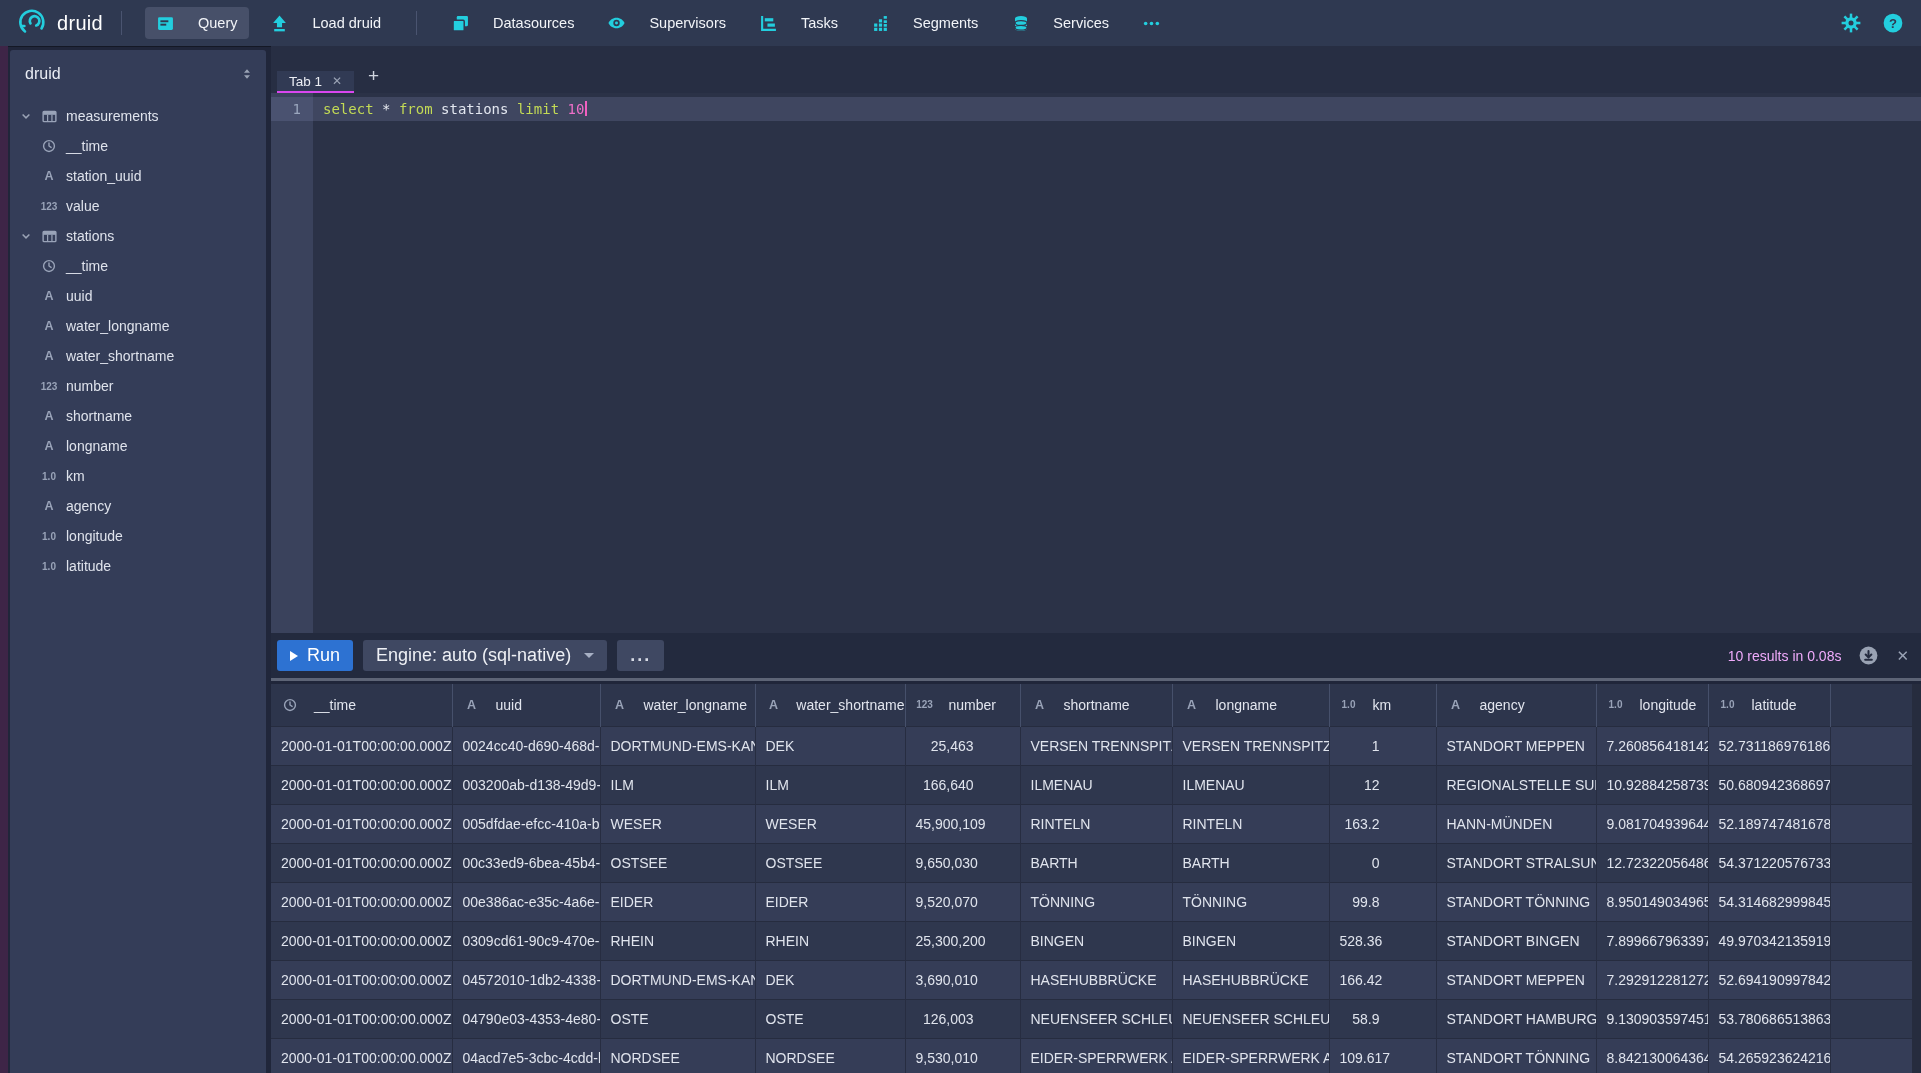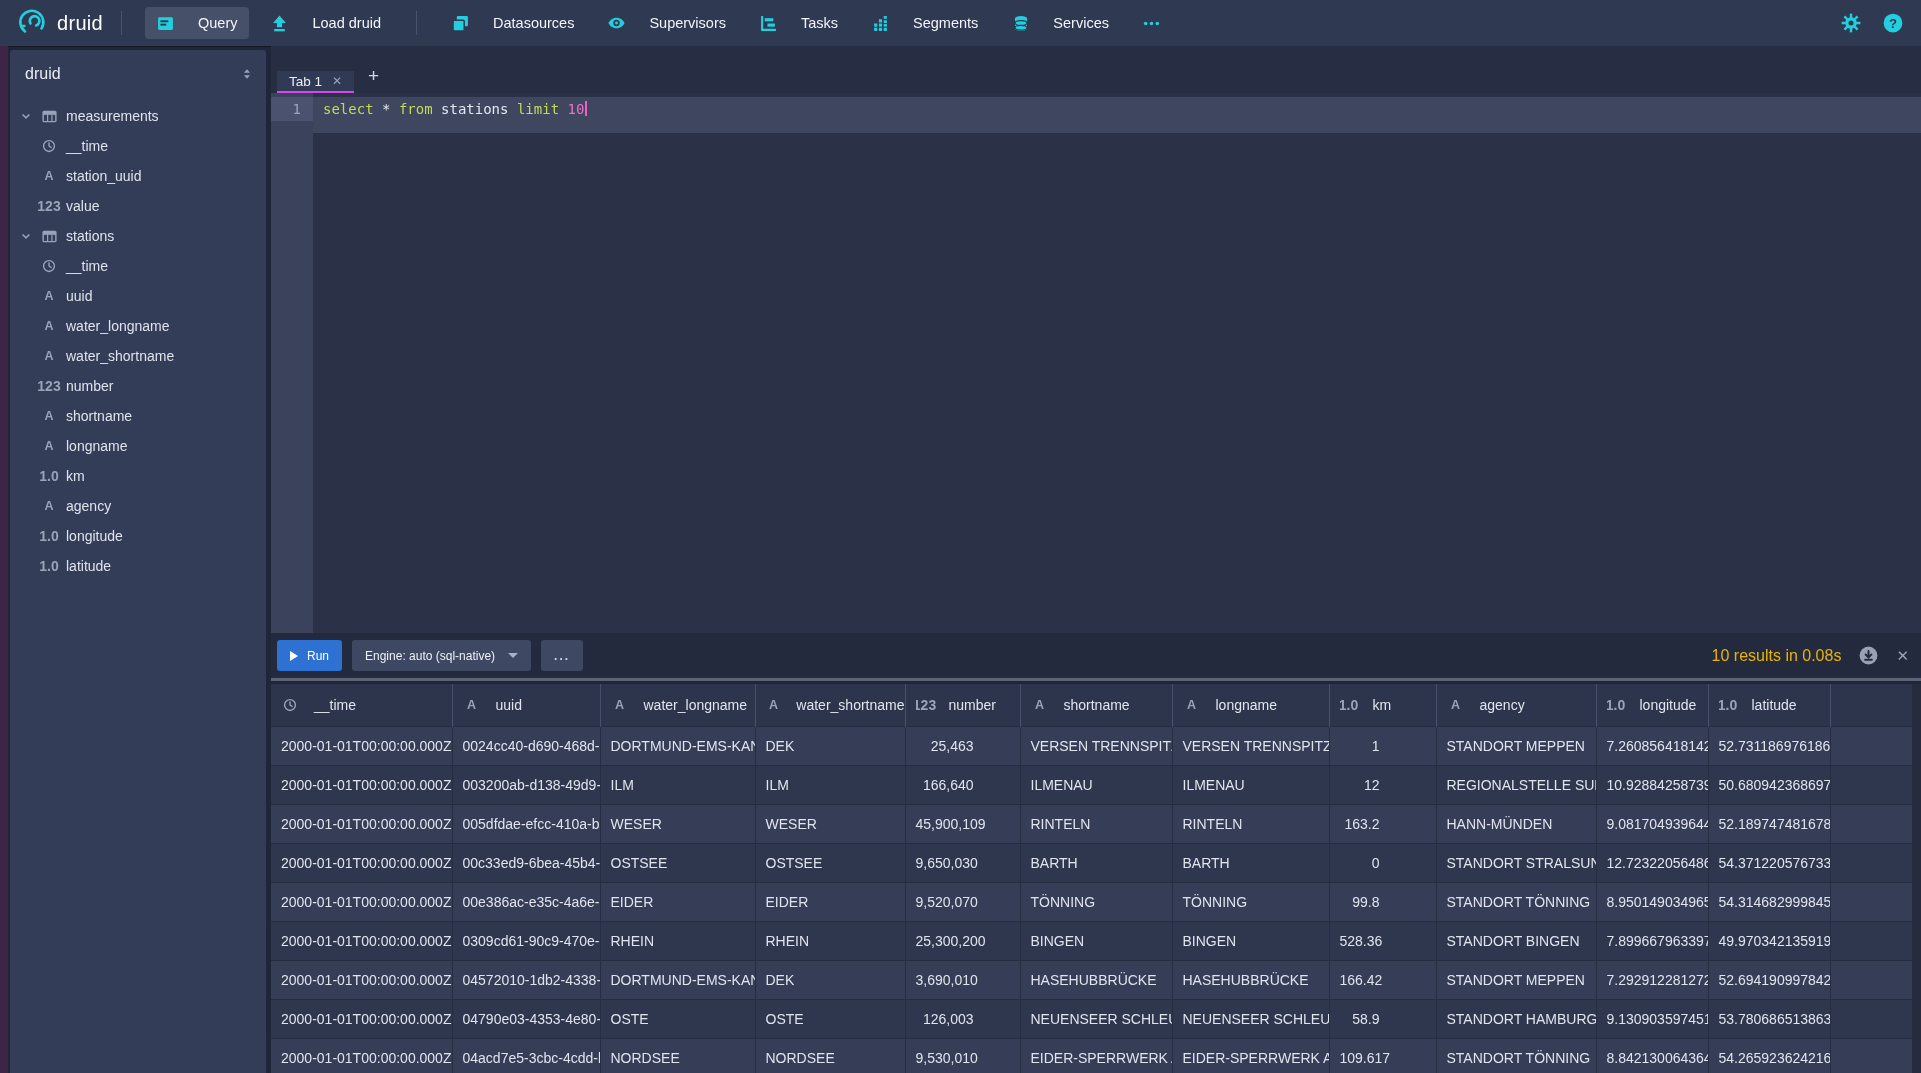--- a/index.html
+++ b/index.html
@@ -26,57 +26,57 @@
   #schema-header{position:relative;padding:15px 14px 12px 15px;font-size:16px;color:#e9ecf3;}
   #schema-sort{position:absolute;right:12px;top:16px;cursor:pointer;}
   .tree{padding-top:6px;}
   .tree-row{display:flex;align-items:center;height:30px;font-size:14px;color:#dfe3ec;cursor:pointer;}
   .tree-row .chev{width:16px;display:inline-flex;justify-content:center;margin-left:8px;}
   .tree-row.group .gicon{margin-left:6px;}
   .tree-row.leaf{padding-left:30px;}
   .gicon{display:inline-flex;width:18px;justify-content:center;margin-right:8px;}
   .ticon{display:inline-flex;width:18px;justify-content:center;margin-right:8px;color:#99a3b8;font-weight:700;}
   .tA{font-size:12.5px;}
-  .tsm{font-size:14px;}
+  .tsm{font-size:10px;}
 
   
   #tabbar{position:absolute;left:271px;top:46px;width:1650px;height:47px;background:#272e43;
           display:flex;align-items:flex-end;padding-left:6px;}
   .tab{display:flex;align-items:center;gap:10px;height:22px;padding:0 12px;background:#313a54;
        border-bottom:2px solid #d946ef;font-size:13.5px;color:#eceef4;cursor:pointer;}
   .tab-close{color:#9aa3b5;font-size:12px;cursor:pointer;}
   .tab-add{margin-left:14px;margin-bottom:8px;color:#cfd4de;font-size:19px;line-height:1;cursor:pointer;}
 
   
   #editor{position:absolute;left:271px;top:93px;width:1650px;height:540px;background:#2b3247;
           font-family:"DejaVu Sans Mono", monospace;font-size:14px;}
   #gutter{position:absolute;left:0;top:0;width:42px;height:100%;background:#3a425c;}
   #gutter-line1{position:absolute;left:0;top:4px;width:42px;height:24px;background:#4a5270;
                 color:#9aa6bd;text-align:right;padding-right:12px;line-height:24px;}
-  #code-line1{position:absolute;left:42px;top:4px;right:0;height:36px;background:#3f4660;
+  #code-line1{position:absolute;left:42px;top:4px;right:0;height:24px;background:#3f4660;
               line-height:24px;padding-left:10px;white-space:pre;}
   .tok-keyword{color:#c3da55;}
   .tok-operator{color:#e8ebf2;}
   .tok-identifier{color:#e3e7f0;}
   .tok-number{color:#ee6fc9;}
   .cursor{display:inline-block;width:2px;height:15px;background:#f25fc0;vertical-align:-2px;margin-left:1px;}
 
   
   #runbar{position:absolute;left:271px;top:633px;width:1650px;height:45px;background:#232a3e;
           display:flex;align-items:center;padding:0 12px 0 6px;}
   .btn{display:flex;align-items:center;gap:9px;height:31px;padding:0 13px;border-radius:3px;
-       font-size:12px;cursor:pointer;}
+       font-size:18px;cursor:pointer;}
   #run-btn{background:#2d72d2;color:#fff;}
   .play-tri{width:0;height:0;border-left:8px solid #fff;border-top:5px solid transparent;border-bottom:5px solid transparent;}
   #engine-btn{background:#3f4862;color:#eef0f5;margin-left:10px;}
   .caret-down{width:0;height:0;border-left:5px solid transparent;border-right:5px solid transparent;
               border-top:5px solid #a7b0c4;margin-left:4px;}
   #more-btn{background:#3f4862;color:#d8dce6;margin-left:10px;letter-spacing:2px;font-weight:700;}
   #run-right{margin-left:auto;display:flex;align-items:center;gap:18px;}
-  #results-text{font-size:16px;color:#eab308;}
+  #results-text{font-size:14px;color:#f0abfc;}
   #splitter{position:absolute;left:271px;top:678px;width:1650px;height:3px;background:#5d6476;cursor:row-resize;}
 
   
   #results{position:absolute;left:271px;top:684px;width:1641px;height:389px;overflow:hidden;}
   table{border-collapse:collapse;table-layout:fixed;width:1641px;}
   th{height:42px;background:#2d354c;font-weight:400;font-size:14px;color:#e2e5ee;text-align:left;
      padding:0 0 0 10px;border-right:1px solid #46506b;cursor:pointer;}
   th .hwrap{display:flex;align-items:center;gap:7px;overflow:hidden;white-space:nowrap;}
   td{height:39px;font-size:14px;color:#e0e4ed;padding:0 0 0 10px;border-right:1px solid #272d41;
      border-top:1px solid #262c3f;overflow:hidden;white-space:nowrap;cursor:pointer;}

